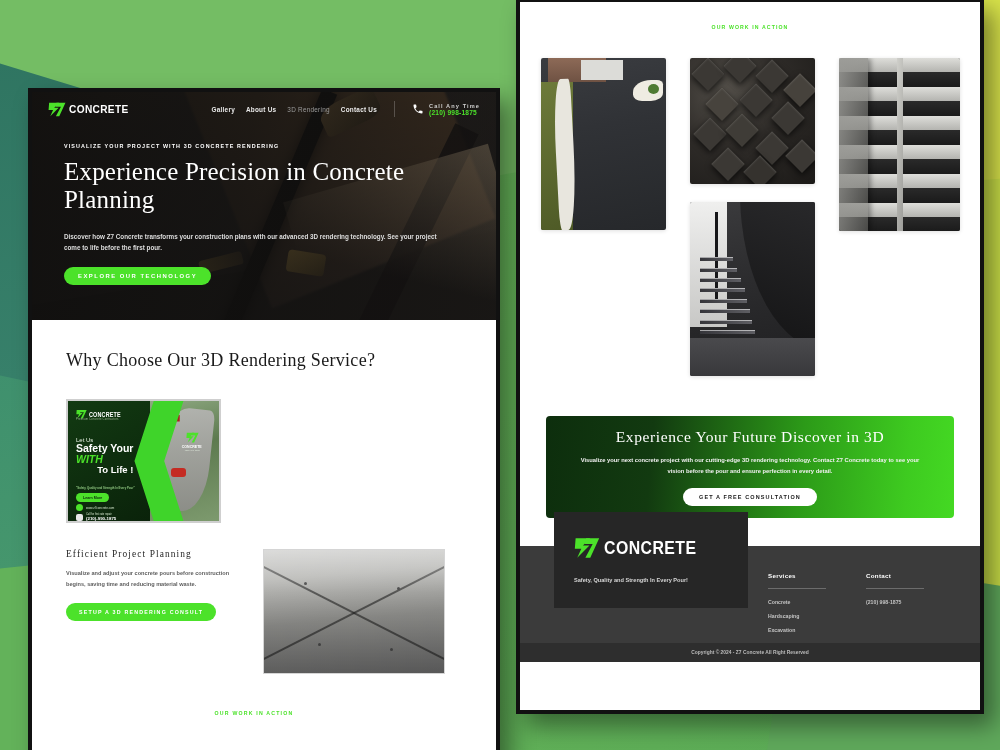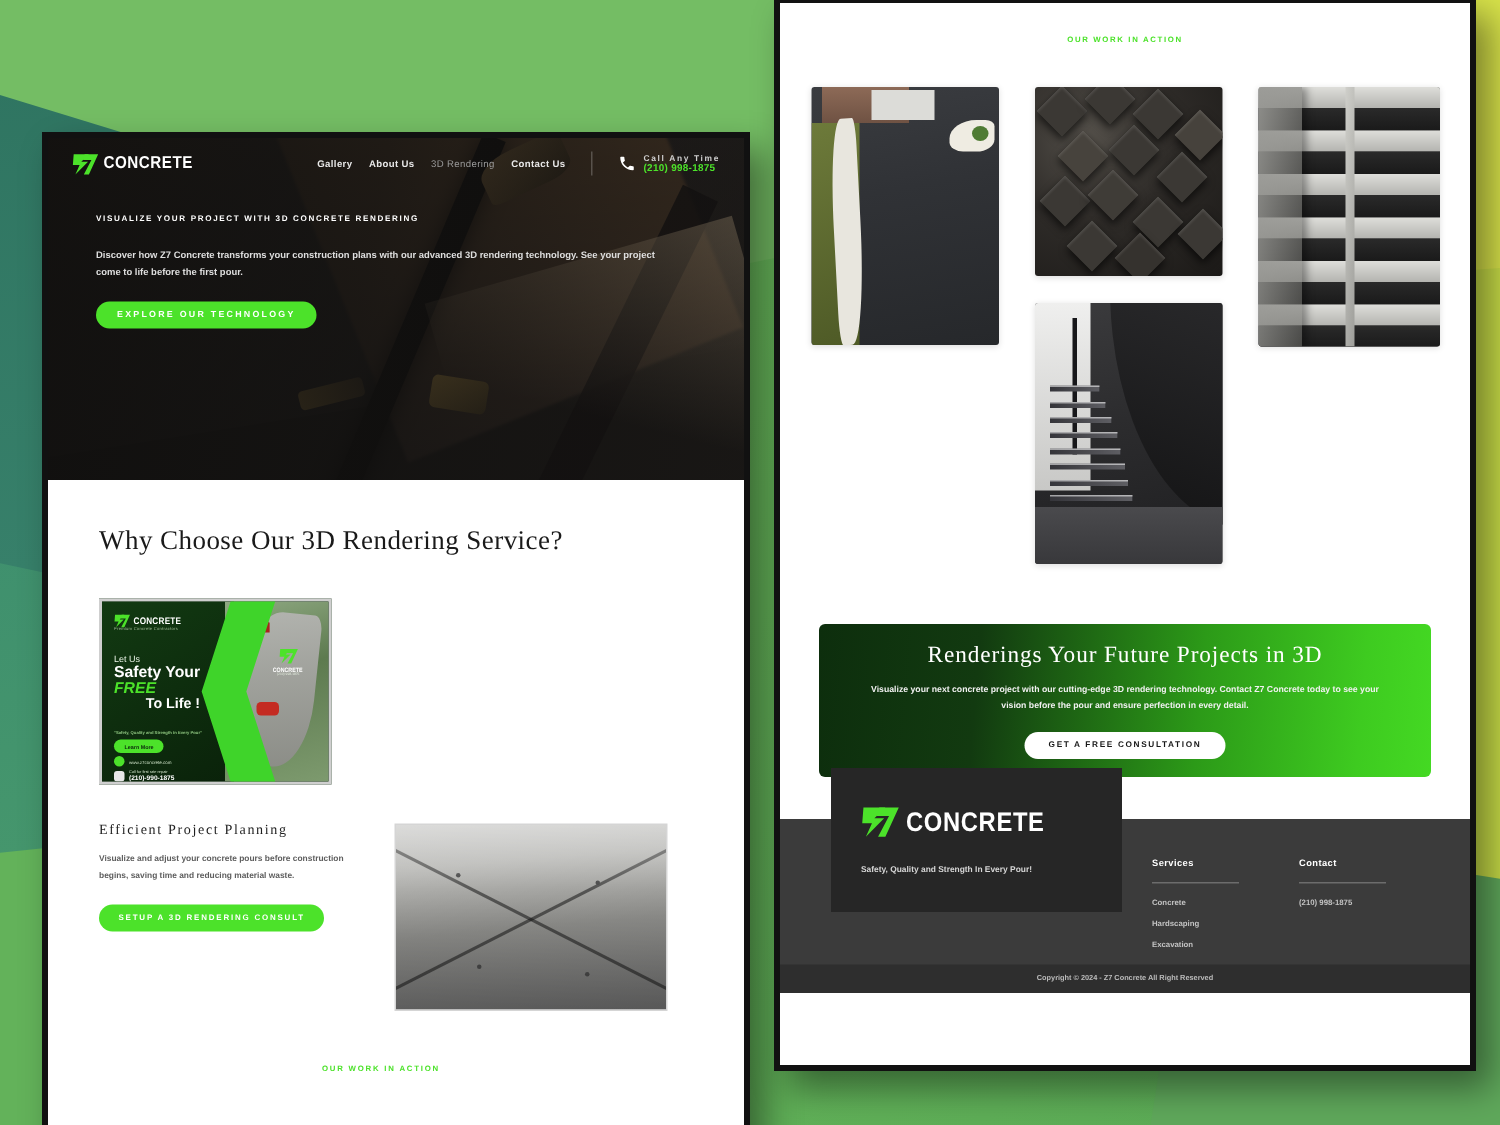--- a/index.html
+++ b/index.html
@@ -429,20 +429,21 @@
           <span>
             <span class="call-label" style="display:block">Call Any Time</span>
             <span class="call-num" style="display:block">(210) 998-1875</span>
           </span>
         </span>
       </nav>
     </div>
 
     <div class="hero-body">
       <div class="eyebrow">VISUALIZE YOUR PROJECT WITH 3D CONCRETE RENDERING</div>
+      <h1 class="hero-h1">Experience Precision in Concrete Planning</h1>
       <p class="hero-p">Discover how Z7 Concrete transforms your construction plans with our advanced 3D rendering technology. See your project come to life before the first pour.</p>
       <a class="btn-green" href="#">EXPLORE OUR TECHNOLOGY</a>
     </div>
   </div>
 
   <div class="why">
     <h2>Why Choose Our 3D Rendering Service?</h2>
 
     <div class="feat-row">
 
@@ -459,21 +460,21 @@
             <path d="M2 1 H20 L11 10 H19 L4 25 L9 14 H1 Z" fill="#4ce22a"></path>
             <path d="M15 1 H31 L20 25 L14 25 L23 8 H13 Z" fill="#4ce22a"></path>
           </svg>
           <span>CONCRETE</span>
         </div>
         <div class="fl-sub">Premium Concrete Contractors</div>
 
         <div class="fl-hl">
           <div class="l1">Let Us</div>
           <div class="l2">Safety Your</div>
-          <div class="l3">FREE</div>
+          <div class="l3">WITH</div>
           <div class="l4">To Life !</div>
         </div>
         <div class="fl-tag">"Safety, Quality and Strength In Every Pour"</div>
         <div class="fl-btn">Learn More</div>
 
         <div class="fl-c1">
           <span class="dotg"></span>
           <em>www.z7concrete.com</em>
         </div>
         <div class="fl-c2">
@@ -580,21 +581,21 @@
           <div class="gap" style="top:130px"></div>
           <div class="slat" style="top:145px"></div>
           <div class="gap" style="top:159px"></div>
           <div class="colL"></div>
           <div class="colM"></div>
         </div>
       </div>
     </div>
 
     <div class="cta">
-      <h3>Renderings Your Future Projects in 3D</h3>
+      <h3>Experience Your Future Discover in 3D</h3>
       <p>Visualize your next concrete project with our cutting-edge 3D rendering technology. Contact Z7 Concrete today to see your vision before the pour and ensure perfection in every detail.</p>
       <button class="btn-white">GET A FREE CONSULTATION</button>
     </div>
 
     <div class="footer">
       <div class="footer-card">
         <div class="fc-logo">
           <svg class="lm" viewBox="0 0 32 26">
             <path d="M2 1 H20 L11 10 H19 L4 25 L9 14 H1 Z" fill="#4ce22a"></path>
             <path d="M15 1 H31 L20 25 L14 25 L23 8 H13 Z" fill="#4ce22a"></path>

